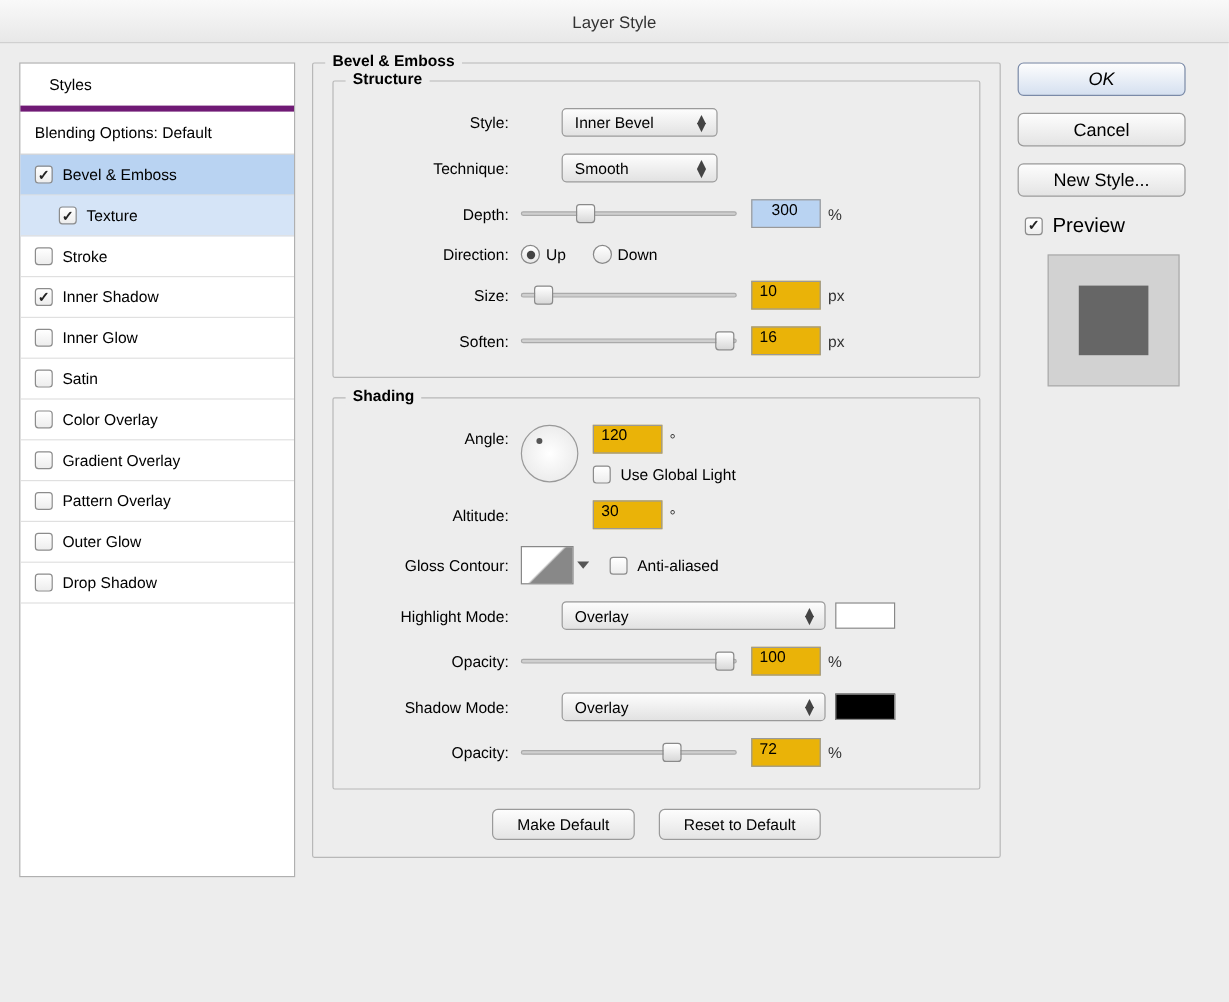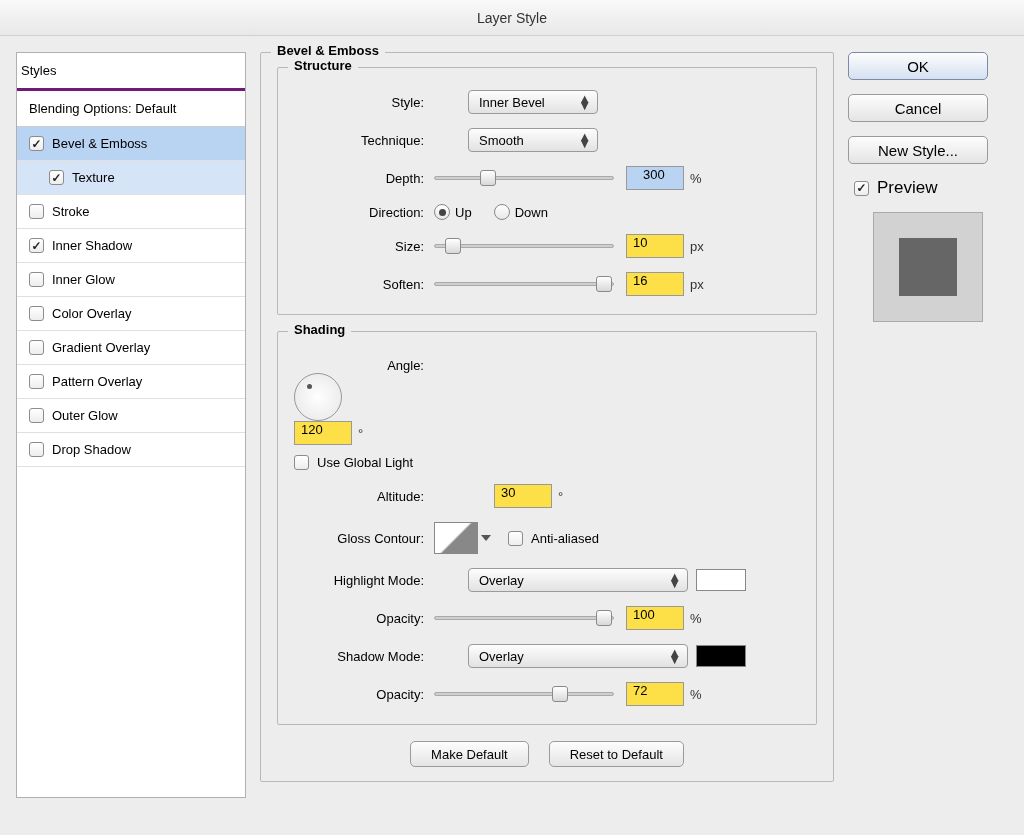--- a/index.html
+++ b/index.html
@@ -3,21 +3,21 @@
 <meta charset="utf-8">
 <style>
 * { box-sizing: border-box; font-family: "Lucida Grande", "Helvetica Neue", Arial, sans-serif; font-size: 13px; }
 body { margin: 0; background: #fff; }
 .window { width: 1024px; height: 835px; background: #ededed; position: relative; }
 .titlebar { height: 36px; text-align: center; line-height: 36px; font-size: 14px; color: #333; background: linear-gradient(#f9f9f9,#e8e8e8); border-bottom:1px solid #d0d0d0; }
 .content { padding: 16px; display: flex; gap: 14px; }
 
 
 .styles-panel { width: 230px; border: 1px solid #b0b0b0; background: #fff; }
-.styles-header { padding: 10px 4px; border-bottom: 3px solid #701a75; }
+.styles-header { padding: 10px 24px; border-bottom: 5px solid #701a75; }
 .blending-header { padding: 10px 12px; border-bottom: 1px solid #ccc; }
 .style-item { padding: 9px 10px 9px 12px; border-bottom: 1px solid #e0e0e0; display:flex; align-items:center; gap:8px; cursor:default; }
 .style-item.indent { padding-left: 32px; }
 .style-item.selected { background: #b9d3f2; }
 .style-item.subselected { background: #d5e4f7; }
 
 
 .chk { width:15px; height:15px; border:1px solid #8c8c8c; border-radius:3px; background:linear-gradient(#fff,#ededed); display:inline-flex; align-items:center; justify-content:center; flex-shrink:0; }
 .chk.checked::after { content:"✓"; font-size:12px; color:#222; font-weight:bold; line-height:1; }
 
@@ -25,32 +25,32 @@
 .settings-area { flex:1; position:relative; }
 .fieldset { border:1px solid #b8b8b8; border-radius:2px; padding: 22px 16px 14px 16px; margin-bottom: 16px; position:relative; }
 .fieldset-title { position:absolute; top:-10px; left:10px; background:#ededed; padding:0 6px; font-weight:bold; }
 .row { display:flex; align-items:center; margin-bottom: 14px; }
 .row-label { width: 140px; text-align:right; padding-right:10px; }
 .select { display:inline-flex; align-items:center; justify-content:space-between; width:130px; height:24px; padding:0 6px 0 10px; border:1px solid #9a9a9a; border-radius:4px; background:linear-gradient(#fdfdfd,#e2e2e2);margin-left:34px; }
 .select.wide { width: 220px; }
 .select .arrows { font-size:9px; line-height:7px; color:#444; display:flex; flex-direction:column; }
 .slider-track { width:180px; height:4px; background:#cfcfcf; border:1px solid #aaa; border-radius:2px; position:relative; margin-right:12px; }
 .slider-thumb { position:absolute; top:-7px; width:16px; height:16px; background:linear-gradient(#fff,#d8d8d8); border:1px solid #8a8a8a; border-radius:3px; transform:translateX(-50%); }
-.num-input { width:58px; height:24px; border:1px solid #999; background:#fde047; padding:0 6px; margin-right:6px; }
+.num-input { width:58px; height:24px; border:1px solid #999; background:#eab308; padding:0 6px; margin-right:6px; }
 .num-input.sel { background:#b9d3f2;padding-left:16px; }
 .unit { color:#333; }
 .radio { width:16px; height:16px; border:1px solid #888; border-radius:50%; background:linear-gradient(#fff,#e7e7e7); display:inline-flex; align-items:center; justify-content:center; margin-right:5px; }
 .radio.on::after { content:""; width:7px; height:7px; border-radius:50%; background:#444; }
 .angle-dial { width:48px; height:48px; border:1px solid #999; border-radius:50%; background:radial-gradient(#fff,#e5e5e5); position:relative; margin-right:12px; }
 .angle-dial .dot { position:absolute; width:5px; height:5px; background:#555; border-radius:50%; top:10px; left:12px; }
 .contour-swatch { width:44px; height:32px; border:1px solid #888; background:linear-gradient(135deg,#fff 0%,#fff 48%,#888 52%,#888 100%); margin-right:8px; position:relative;}
 .contour-swatch::after { content:""; position:absolute; right:-14px; top:50%; transform:translateY(-50%); border-left:5px solid transparent; border-right:5px solid transparent; border-top:6px solid #555;}
 .color-swatch { width:50px; height:22px; border:1px solid #888; margin-left:8px; }
 .btn { height:26px; padding:0 20px; border:1px solid #9a9a9a; border-radius:5px; background:linear-gradient(#fdfdfd,#e4e4e4); display:inline-flex; align-items:center; justify-content:center; }
-.btn.default { background:linear-gradient(#fdfdfd,#d5e0f0); border-color:#7a8aa8; }
+.btn.default { background:linear-gradient(#fdfdfd,#d5e0f0); border-color:#7a8aa8;font-style:italic; }
 .btn.wide { width:140px; font-size:15px; height:28px; }
 
 
 .right-col { width:160px; display:flex; flex-direction:column; gap:14px; align-items:stretch; }
 .preview-box { width:110px; height:110px; border:1px solid #aaa; background:#d2d2d2; display:flex; align-items:center; justify-content:center; margin:0 auto; }
 .preview-inner { width:58px; height:58px; background:#666; }
 .preview-row { display:flex; align-items:center; gap:8px; margin-left:6px; }
 .footer-row { display:flex; gap:20px; justify-content:center; margin-top:6px; }
 </style>
 </head>
@@ -79,20 +79,24 @@
           <div class="style-item">
             <span class="chk checked"></span>
             <span>Inner Shadow</span>
           </div>
           <div class="style-item">
             <span class="chk"></span>
             <span>Inner Glow</span>
           </div>
           <div class="style-item">
             <span class="chk"></span>
+            <span>Satin</span>
+          </div>
+          <div class="style-item">
+            <span class="chk"></span>
             <span>Color Overlay</span>
           </div>
           <div class="style-item">
             <span class="chk"></span>
             <span>Gradient Overlay</span>
           </div>
           <div class="style-item">
             <span class="chk"></span>
             <span>Pattern Overlay</span>
           </div>
@@ -168,21 +172,21 @@
                 <div class="slider-thumb" style="left:95%"></div>
               </div>
             <div class="num-input">16</div>
             <span class="unit">px</span>
           </div>
         </div>
 
         <div class="fieldset">
           <div class="fieldset-title">Shading</div>
 
-          <div class="row" style="align-items:flex-start;flex-direction:column;">
+          <div class="row" style="align-items:flex-start;">
             <div class="row-label" style="padding-top:4px;">Angle:</div>
             <div class="angle-dial">
                 <div class="dot"></div>
               </div>
             <div>
               <div style="display:flex;align-items:center;margin-bottom:10px;">
                 <div class="num-input">120</div>
                 <span class="unit">°</span>
               </div>
               <div style="display:flex;align-items:center;gap:8px;">

